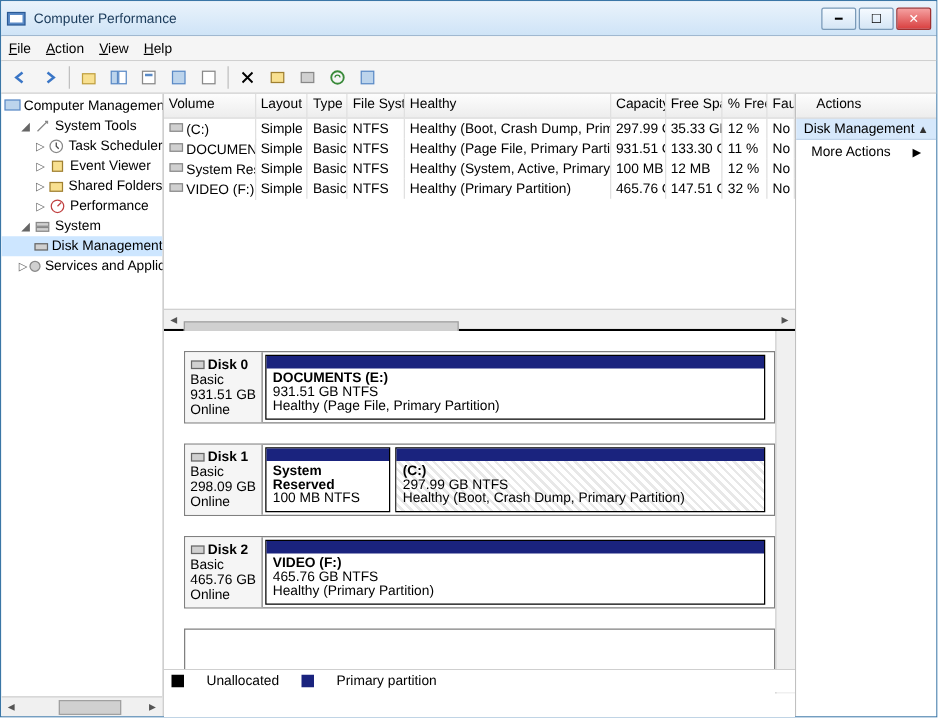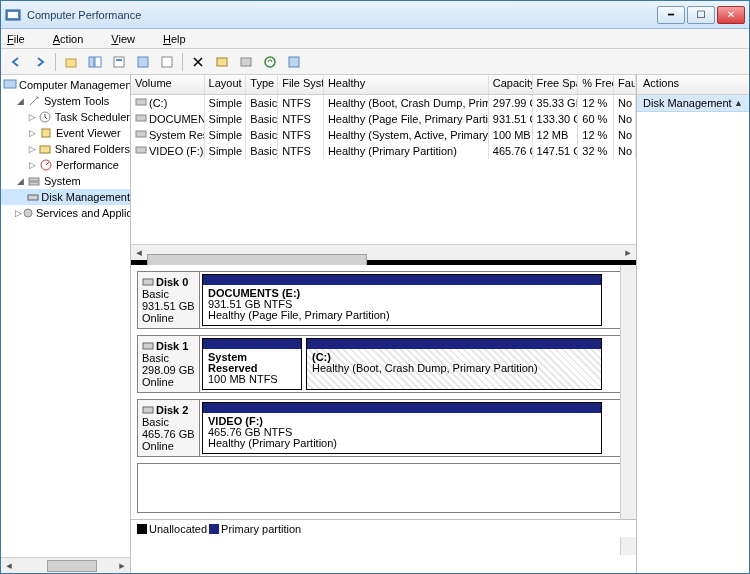--- a/index.html
+++ b/index.html
@@ -7,21 +7,21 @@
 
 .window { width: 750px; height: 574px; border: 1px solid #3a76a6; background: #fff; display: flex; flex-direction: column; }
 
 .titlebar { height: 28px; background: linear-gradient(#eaf3fb,#cfe4f7); display: flex; align-items: center; padding: 0 4px; border-bottom: 1px solid #a0b8d0; }
 .titlebar .app-icon { width: 16px; height: 16px; margin-right: 6px; }
 .titlebar .title { flex: 1; color: #1a3a5a; }
 .titlebar .win-btns { display: flex; gap: 2px; }
 .titlebar .win-btn { width: 28px; height: 18px; border: 1px solid #7a9ab8; border-radius: 2px; background: linear-gradient(#f5faff,#d5e6f5); display: flex; align-items: center; justify-content: center; font-size: 10px; }
 .titlebar .win-btn.close { background: linear-gradient(#f5a0a0,#d94040); color: #fff; border-color: #a03030; }
 
-.menubar { height: 20px; display: flex; align-items: center; padding: 0 6px; gap: 28px; border-bottom: 1px solid #d0d0d0; background: #f5f5f5; }
+.menubar { height: 20px; display: flex; align-items: center; padding: 0 6px; gap: 12px; border-bottom: 1px solid #d0d0d0; background: #f5f5f5; }
 .menubar span { cursor: default; }
 .menubar span u { text-decoration: underline; }
 
 .toolbar { height: 26px; display: flex; align-items: center; padding: 0 4px; gap: 2px; border-bottom: 1px solid #d0d0d0; background: #f5f5f5; }
 .tool-btn { width: 22px; height: 22px; display: flex; align-items: center; justify-content: center; border: 1px solid transparent; }
 .tool-sep { width: 1px; height: 18px; background: #c0c0c0; margin: 0 2px; }
 
 .body { flex: 1; display: flex; overflow: hidden; }
 
 .tree-pane { width: 130px; border-right: 1px solid #c0c0c0; background: #fff; overflow: hidden; position: relative; }
@@ -32,50 +32,50 @@
 .tree-icon { width: 16px; height: 14px; display: inline-flex; align-items: center; justify-content: center; margin-right: 2px; }
 .tree-label { }
 .ind1 { padding-left: 14px; }
 .ind2 { padding-left: 26px; }
 .tree-scroll { position: absolute; bottom: 0; left: 0; right: 0; height: 16px; background: #f0f0f0; border-top: 1px solid #d0d0d0; display: flex; }
 .tree-scroll .thumb { height: 12px; margin: 2px; width: 50px; background: #d0d0d0; border: 1px solid #a0a0a0; margin-left: 30px; }
 .tree-scroll .arr { width: 16px; display:flex; align-items:center; justify-content:center; color:#555;}
 
 .mid-pane { flex: 1; display: flex; flex-direction: column; border-right: 1px solid #c0c0c0; overflow: hidden; }
 
-.vol-table { height: 190px; display: flex; flex-direction: column; border-bottom: 5px solid #000000; }
+.vol-table { height: 190px; display: flex; flex-direction: column; border-bottom: 2px solid #000000; }
 .vt-head { display: flex; height: 20px; background: linear-gradient(#fdfdfd,#ededed); border-bottom: 1px solid #d0d0d0; }
 .vt-head div, .vt-row div { padding: 2px 4px; border-right: 1px solid #e0e0e0; overflow: hidden; white-space: nowrap; }
 .vt-head div { font-weight: normal; color: #000; }
 .vt-body { flex: 1; background: #fff; }
 .vt-row { display: flex; height: 16px; align-items: center; }
 .vt-row .vol-icon { width: 14px; display:inline-block; }
 .c-vol { width: 74px; } .c-lay { width: 42px; } .c-typ { width: 32px; } .c-fs { width: 46px; } .c-sta { width: 166px; } .c-cap { width: 44px; } .c-free { width: 46px; } .c-pct { width: 36px; } .c-fau { width: 22px; }
 .vt-scroll { height: 16px; background: #f0f0f0; border-top: 1px solid #d0d0d0; display:flex; align-items:center; }
 .vt-scroll .arr { width:16px; text-align:center; color:#555; }
 .vt-scroll .track { flex:1; position:relative; }
 .vt-scroll .thumb { position:absolute; left:0; width:220px; height:12px; top:1px; background:#d0d0d0; border:1px solid #a0a0a0; }
 
 .disk-pane { flex: 1; overflow: auto; background: #fff; position: relative; padding-bottom: 20px;}
-.disk-row { display: flex; margin: 6px; border: 1px solid #808080; }
+.disk-row { display: flex; margin: 16px; border: 1px solid #808080; }
 .disk-info { width: 62px; padding: 4px; border-right: 1px solid #808080; background: #f5f5f5; font-size: 10px; line-height: 12px; }
 .disk-info .dn { font-weight: bold; display:flex; align-items:center; gap:2px;}
 .disk-parts { flex: 1; display: flex; }
 .part { border: 1px solid #000; margin: 2px; display: flex; flex-direction: column; }
 .part-bar { height: 10px; background: #1a237e; }
 .part-body { padding: 3px 5px; font-size: 10px; line-height: 11px; flex:1; }
 .part-body .pn { font-weight: bold; }
 .part.hatched .part-body { background: repeating-linear-gradient(45deg,#fff,#fff 3px,#e8e8e8 3px,#e8e8e8 5px); }
-.disk-legend { position: sticky; bottom: 0; left:0; right:0; height: 18px; border-top: 1px solid #c0c0c0; background: #fff; display:flex; align-items:center; gap:2px; padding:0 6px; font-size:10px;}
+.disk-legend { position: sticky; bottom: 0; left:0; right:0; height: 18px; border-top: 1px solid #c0c0c0; background: #fff; display:flex; align-items:center; gap:18px; padding:0 6px; font-size:10px;}
 .leg-sw { width:10px; height:10px; display:inline-block; }
 .leg-sw.un { background:#000; } .leg-sw.pp { background:#1a237e; }
 .vscroll { position:absolute; right:0; top:0; bottom:18px; width:16px; background:#f0f0f0; border-left:1px solid #d0d0d0;}
 
 .actions-pane { width: 112px; background: #fff; display: flex; flex-direction: column; }
-.actions-head { height: 20px; background: linear-gradient(#fdfdfd,#ededed); border-bottom: 1px solid #d0d0d0; padding: 2px 6px; font-weight: normal; }
+.actions-head { height: 20px; background: linear-gradient(#fdfdfd,#ededed); border-bottom: 1px solid #d0d0d0; padding: 2px 16px; font-weight: normal; }
 .action-group { background: #d6e8fb; padding: 2px 6px; border-bottom: 1px solid #c0d4ea; display:flex; align-items:center; }
 .action-group .up { margin-left:auto; font-size:9px; color:#333;}
 .action-item { padding: 4px 12px; display:flex; align-items:center; }
 .action-item .chev { margin-left:auto; font-size:9px;}
 
 svg { display:block; }
 </style>
 </head>
 <body>
 
@@ -299,21 +299,21 @@
             <div class="vt-row">
               <div class="c-vol"><span class="vol-icon"><svg width="12" height="10">
                     <rect x="1" y="2" width="10" height="6" fill="#d0d0d0" stroke="#888"></rect>
                   </svg></span>DOCUMENTS (E:)</div>
               <div class="c-lay">Simple</div>
               <div class="c-typ">Basic</div>
               <div class="c-fs">NTFS</div>
               <div class="c-sta">Healthy (Page File, Primary Partition)</div>
               <div class="c-cap">931.51 GB</div>
               <div class="c-free">133.30 GB</div>
-              <div class="c-pct">60 %</div>
+              <div class="c-pct">11 %</div>
               <div class="c-fau">No</div>
             </div>
             <div class="vt-row">
               <div class="c-vol"><span class="vol-icon"><svg width="12" height="10">
                     <rect x="1" y="2" width="10" height="6" fill="#d0d0d0" stroke="#888"></rect>
                   </svg></span>System Reserved</div>
               <div class="c-lay">Simple</div>
               <div class="c-typ">Basic</div>
               <div class="c-fs">NTFS</div>
               <div class="c-sta">Healthy (System, Active, Primary Partition)</div>
@@ -385,20 +385,21 @@
                   <div class="part-bar"></div>
                   <div class="part-body">
                     <div class="pn">System Reserved</div>
                     <div>100 MB NTFS</div>
                   </div>
                 </div>
                 <div class="part hatched" style="width:296px">
                   <div class="part-bar"></div>
                   <div class="part-body">
                     <div class="pn">(C:)</div>
+                    <div>297.99 GB NTFS</div>
                     <div>Healthy (Boot, Crash Dump, Primary Partition)</div>
                   </div>
                 </div>
               </div>
             </div>
             <div class="disk-row">
               <div class="disk-info">
                 <div class="dn"><span>
                     <svg width="12" height="10">
                       <rect x="1" y="2" width="10" height="6" fill="#d0d0d0" stroke="#666"></rect>
@@ -435,16 +436,20 @@
       </div>
 
     </div>
 
     <div class="actions-pane">
       <div class="actions-head">Actions</div>
       <div class="action-group">
         <span>Disk Management</span>
         <span class="up">▲</span>
       </div>
+      <div class="action-item">
+        <span>More Actions</span>
+        <span class="chev">▶</span>
+      </div>
     </div>
 
   </div>
 </div>
 
 </body></html>

